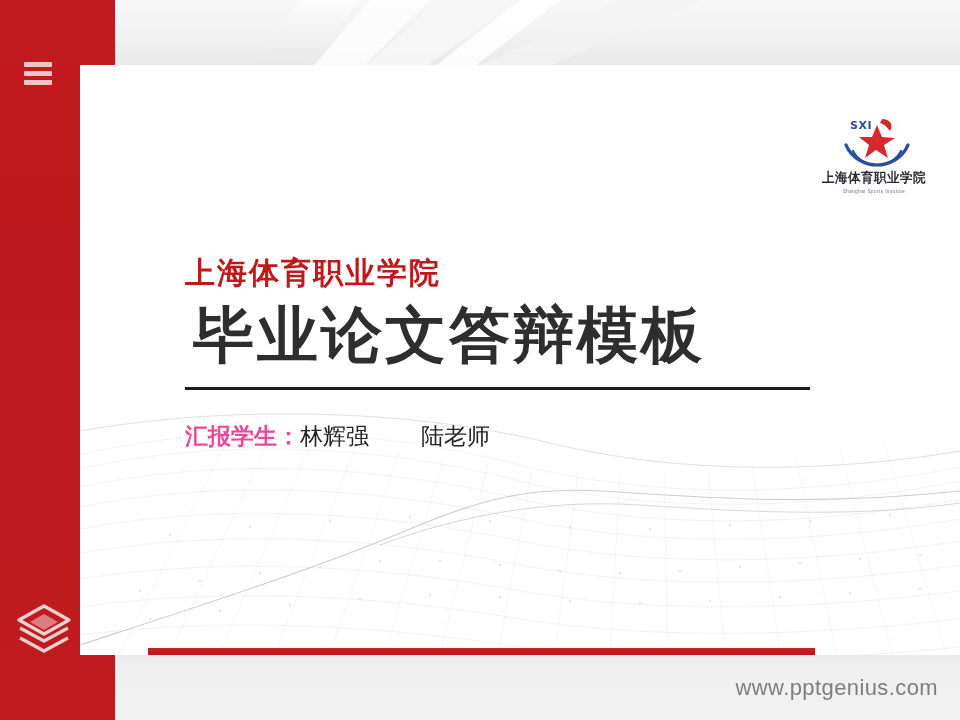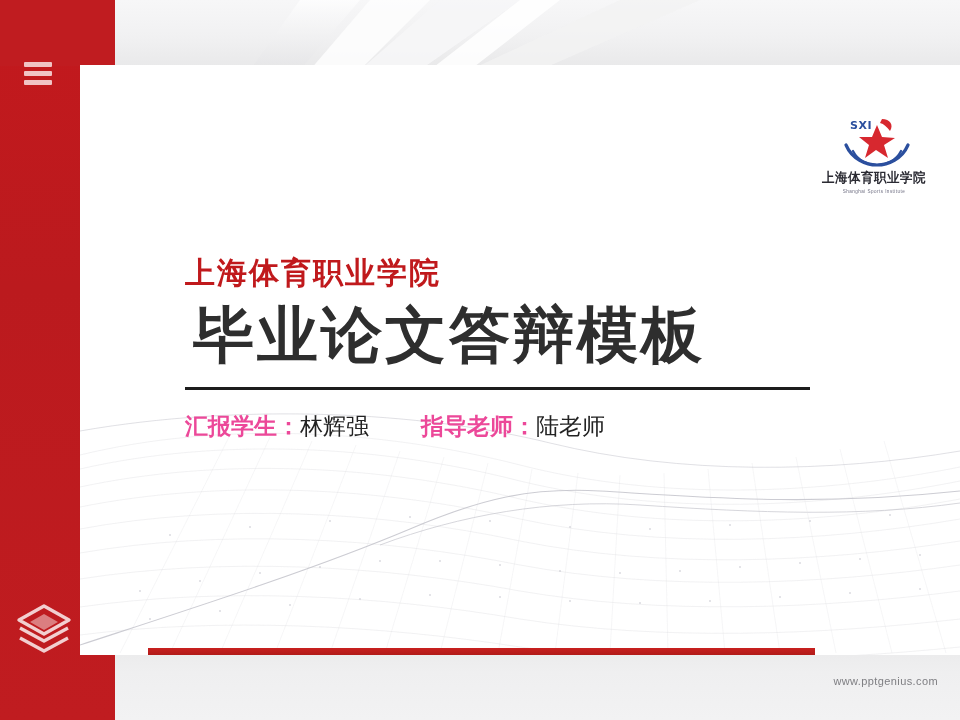--- a/index.html
+++ b/index.html
@@ -88,27 +88,27 @@
   .rule{
     margin-top:18px;width:625px;height:3px;
     background:#1d1d1d;
   }
   .meta-row{
     margin-top:21px;display:flex;align-items:baseline;
     font-size:23px;white-space:nowrap;
     font-family:"DejaVu Sans","Liberation Sans",sans-serif;
   }
   .meta-label{color:#ec4899;font-weight:700;}
-  .meta-value{color:#232323;font-weight:400;}
+  .meta-value{color:#232323;font-weight:400;margin-top:10px;}
   .meta-gap{display:inline-block;width:52px;}
 
   
   .watermark{
     position:absolute;right:36px;top:675px;
-    font-size:11px;color:#7e7e82;letter-spacing:.4px;
+    font-size:22px;color:#7e7e82;letter-spacing:.4px;
   }
 </style>
 </head>
 <body>
 
 <div class="slide">
 
   <div class="bg-top"></div>
   <div class="swoosh">
     <svg width="960" height="70" viewBox="0 0 960 70" xmlns="http://www.w3.org/2000/svg">
@@ -244,21 +244,20 @@
     </div>
 
     <div class="text-block">
       <div class="subtitle">上海体育职业学院</div>
       <div class="maintitle">毕业论文答辩模板</div>
       <div class="rule"></div>
       <div class="meta-row">
         <span class="meta-label">汇报学生：</span>
         <span class="meta-value">林辉强</span>
         <span class="meta-gap"></span>
-        <span class="meta-label">指导老师：</span>
         <span class="meta-value">陆老师</span>
       </div>
     </div>
 
     <div class="card-redbar"></div>
   </div>
 
   <div class="watermark">www.pptgenius.com</div>
 
 </div>

